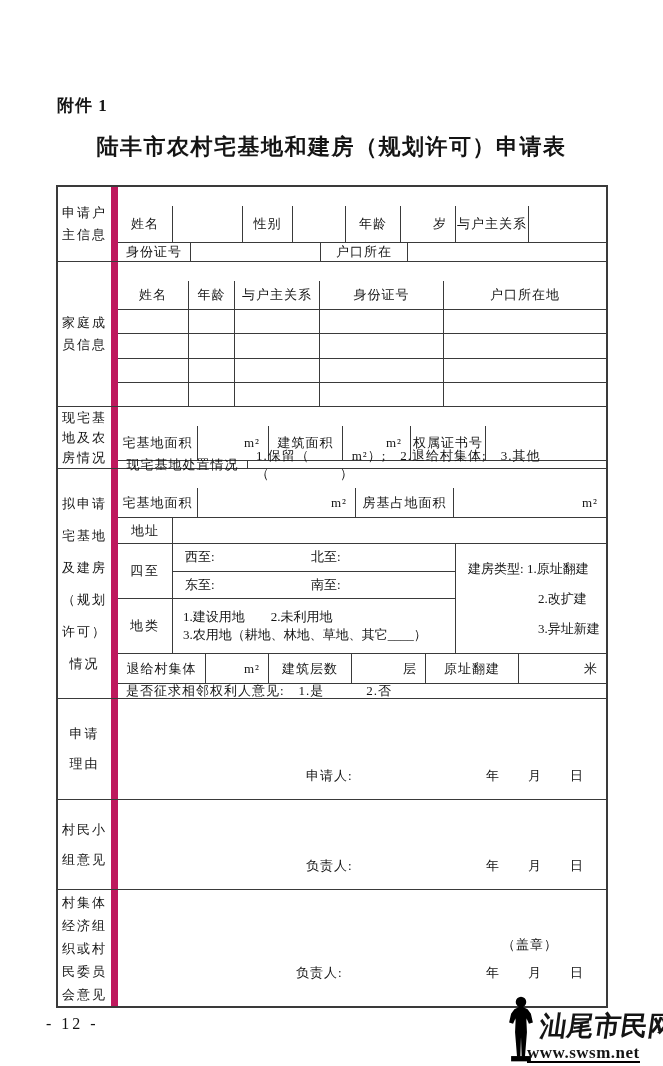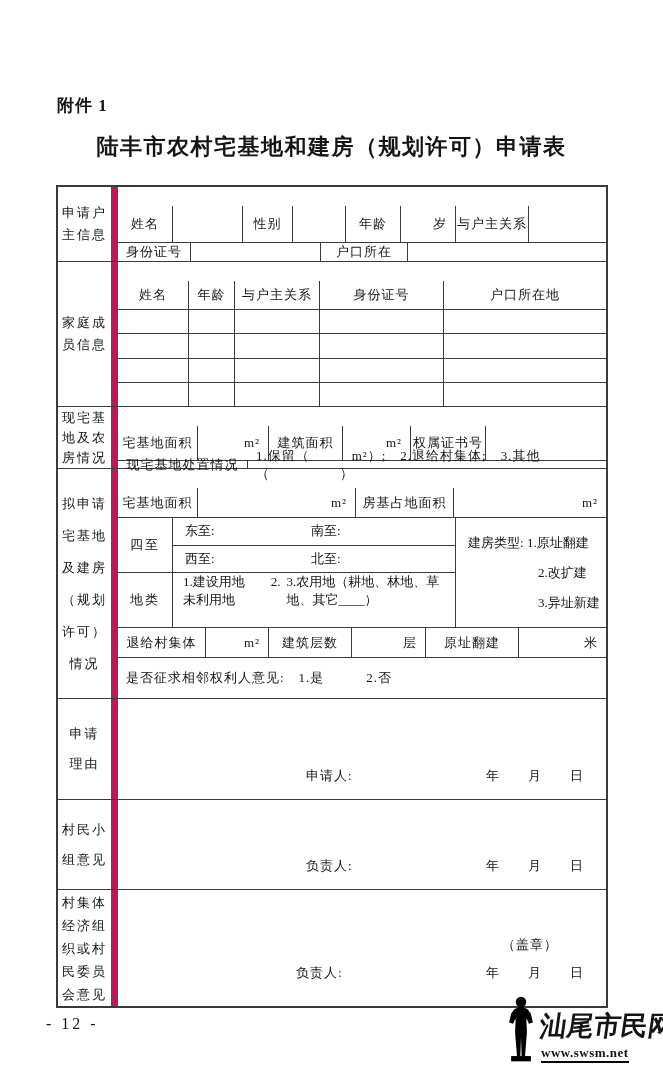--- a/index.html
+++ b/index.html
@@ -27,31 +27,31 @@
   .mid-left{width:338px;min-width:338px;display:flex;flex-direction:column;border-right:1px solid #3a3a3a;box-sizing:border-box;}
   .sub-block{display:flex;box-sizing:border-box;}
   .sub-block.top{height:55px;border-bottom:1px solid #3a3a3a;}
   .sub-block.bot{flex:1;}
   .sub-label{width:55px;min-width:55px;border-right:1px solid #3a3a3a;display:flex;align-items:center;
              justify-content:center;letter-spacing:2px;box-sizing:border-box;}
   .sizhi-rows{flex:1;display:flex;flex-direction:column;}
   .sizhi-row{flex:1;display:flex;align-items:center;border-bottom:1px solid #3a3a3a;box-sizing:border-box;}
   .sizhi-row:last-child{border-bottom:none;}
   .dir1{width:138px;padding-left:12px;box-sizing:border-box;}
-  .dilei-content{flex:1;display:flex;flex-direction:row;justify-content:center;padding-left:10px;}
+  .dilei-content{flex:1;display:flex;flex-direction:column;justify-content:center;padding-left:10px;}
   .type-cell{flex:1;display:flex;flex-direction:column;justify-content:center;padding-left:12px;line-height:30px;}
   .type-ind{margin-left:70px;}
   .free{position:relative;}
   .sign{position:absolute;letter-spacing:1px;}
   .page-num{position:absolute;left:46px;top:1015px;font-size:16px;letter-spacing:3px;}
   .watermark{position:absolute;right:1px;bottom:2px;width:168px;height:72px;}
   .wm-person{position:absolute;left:6px;bottom:2px;width:42px;height:66px;}
   .wm-name{position:absolute;left:46px;top:16px;font-size:27px;font-weight:bold;letter-spacing:0px;
            transform:skewX(-8deg);white-space:nowrap;}
-  .wm-url{position:absolute;left:47px;bottom:1px;font-size:13px;font-weight:bold;letter-spacing:0.5px;
+  .wm-url{position:absolute;left:33px;bottom:1px;font-size:17px;font-weight:bold;letter-spacing:0.5px;
           border-bottom:2px solid #000;line-height:17px;}
 </style>
 </head>
 <body>
 
 <div class="attachment">附件 1</div>
 <div class="title">陆丰市农村宅基地和建房（规划许可）申请表</div>
 
 <div class="form">
 
@@ -147,32 +147,36 @@
 （规划
 许可）
 情况</div>
     <div class="sec-body">
       <div class="row" style="height:30px">
         <div class="c" style="width:80px">宅基地面积</div>
         <div class="c unit" style="width:158px">m²</div>
         <div class="c" style="width:98px">房基占地面积</div>
         <div class="c last grow unit">m²</div>
       </div>
+      <div class="row" style="height:26px">
+        <div class="c" style="width:55px">地址</div>
+        <div class="c last grow"></div>
+      </div>
       <div class="mid">
         <div class="mid-left">
           <div class="sub-block top">
             <div class="sub-label">四至</div>
             <div class="sizhi-rows">
               <div class="sizhi-row">
+                <span class="dir1">西至:</span>
+                <span class="grow">北至:</span>
+              </div>
+              <div class="sizhi-row">
                 <span class="dir1">东至:</span>
                 <span class="grow">南至:</span>
-              </div>
-              <div class="sizhi-row">
-                <span class="dir1">西至:</span>
-                <span class="grow">北至:</span>
               </div>
             </div>
           </div>
           <div class="sub-block bot">
             <div class="sub-label">地类</div>
             <div class="dilei-content">
               <span>1.建设用地　　2.未利用地</span>
               <span>3.农用地（耕地、林地、草地、其它____）</span>
             </div>
           </div>

